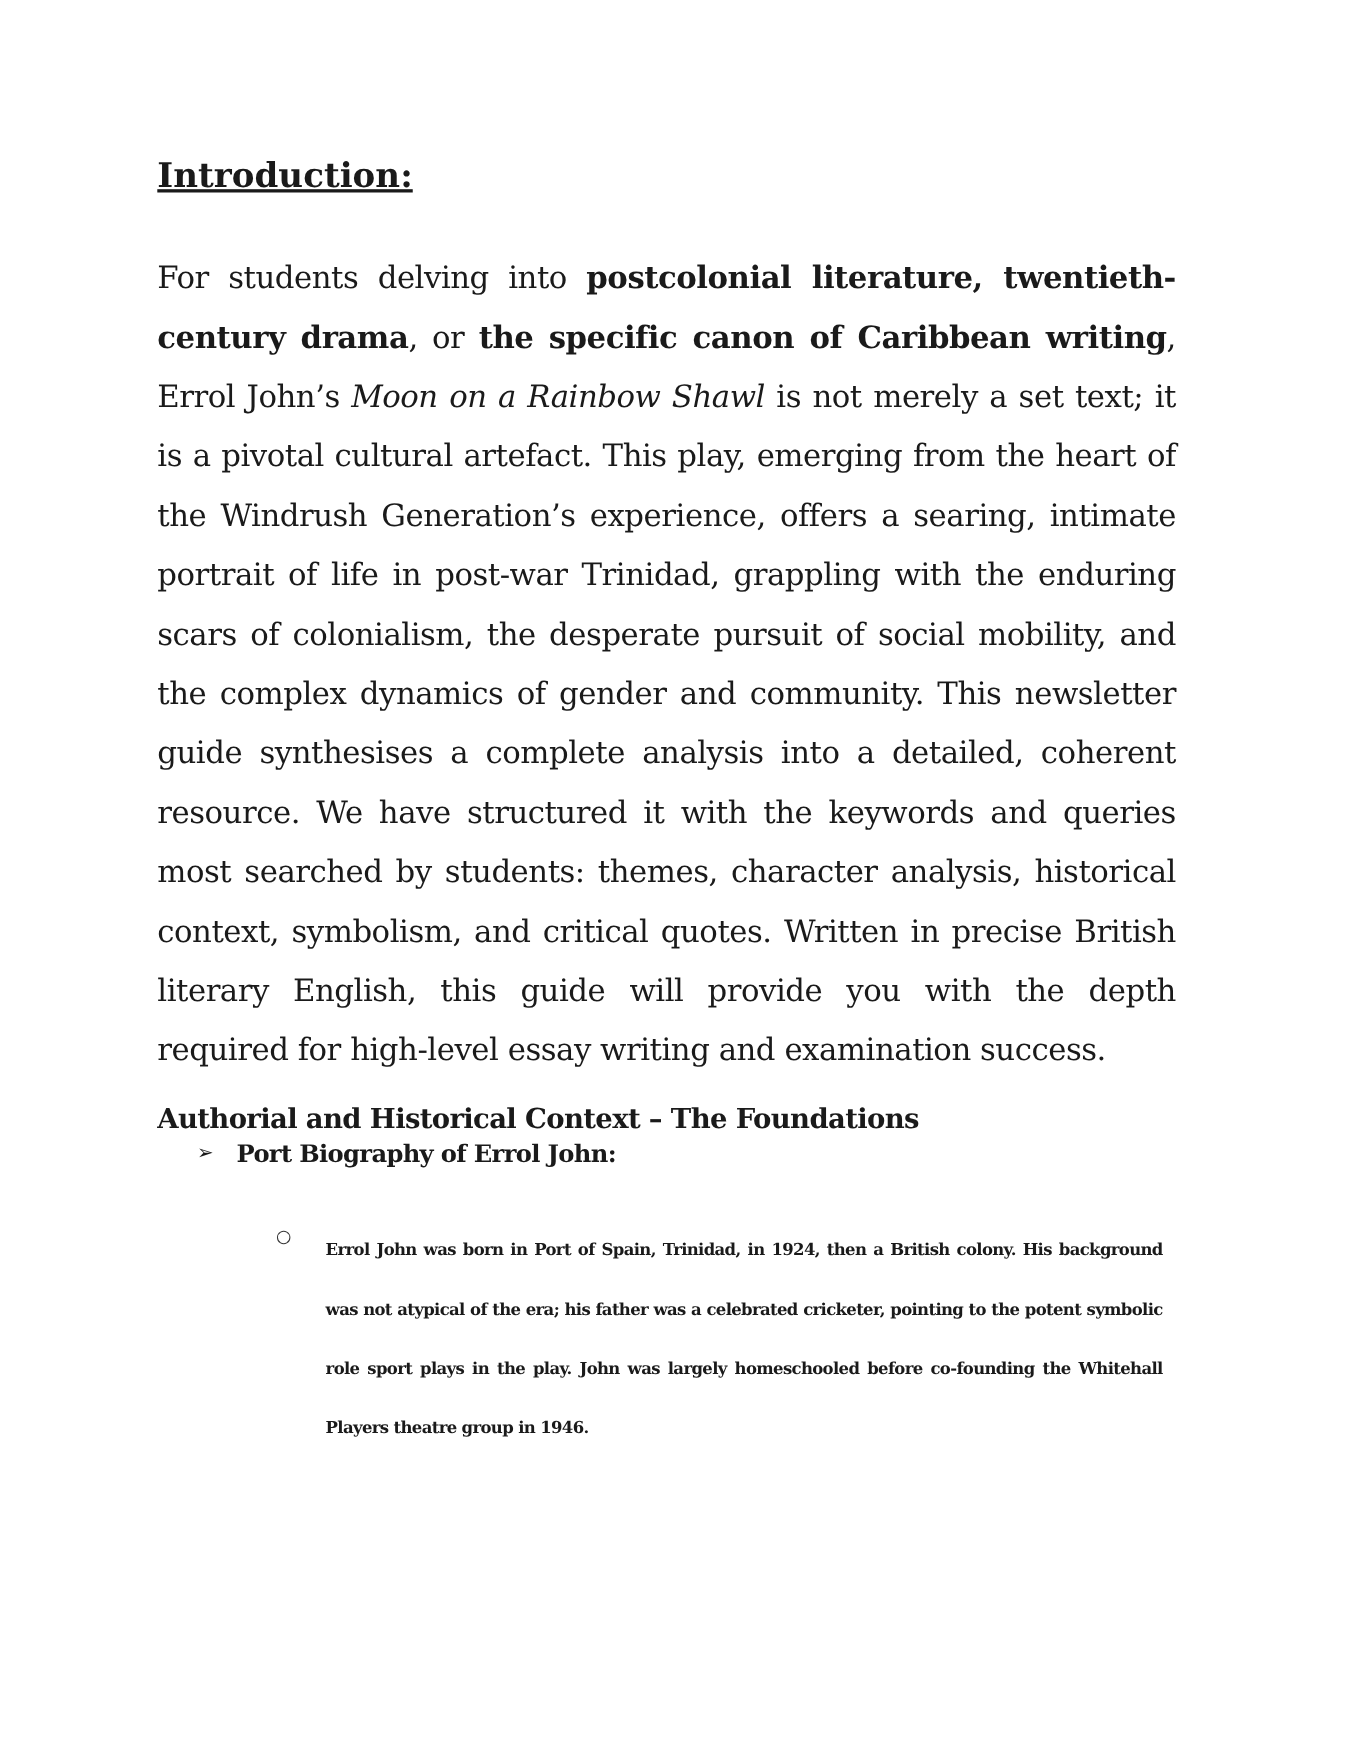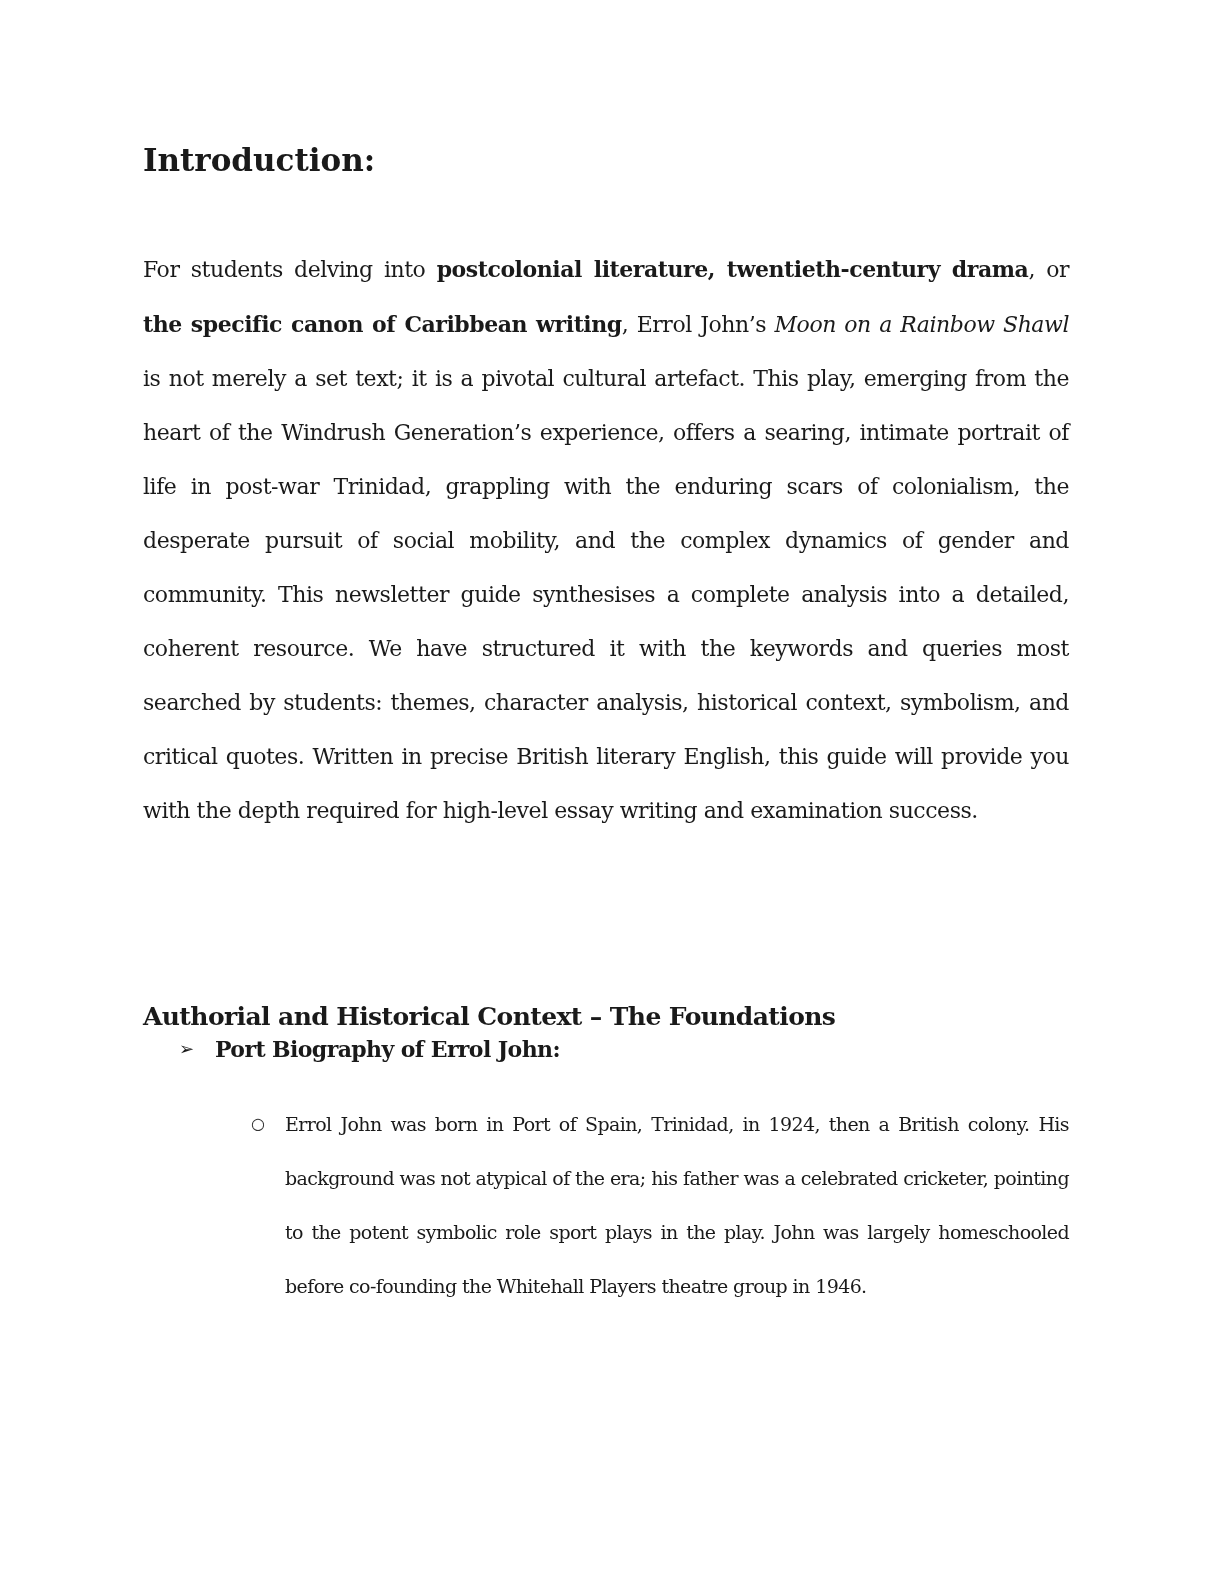--- a/index.html
+++ b/index.html
@@ -1,29 +1,29 @@
 <!DOCTYPE html>
 <html><head>
 <meta charset="utf-8">
 <style>
   html, body { margin: 0; padding: 0; background: #ffffff; }
   body { width: 1224px; height: 1584px; position: relative; overflow: hidden;
          font-family: "DejaVu Serif", "Liberation Serif", serif; color: #1a1a1a; }
   .page { position: absolute; left: 143px; top: 0; width: 926px; }
-  h1 { position: absolute; left: 0; top: 138px; margin: 0; font-size: 31px; font-weight: bold; line-height: 44px; white-space: nowrap; }
-  .intro { position: absolute; left: 0; top: 242px; width: 926px; margin: 0;
-           font-size: 22px; line-height: 54px; text-align: justify; letter-spacing: -0.45px; }
+  h1 { position: absolute; left: 0; top: 138px; margin: 0; font-size: 31px; font-weight: bold; line-height: 44px; white-space: nowrap; text-decoration: underline; }
+  .intro { position: absolute; left: 0; top: 226px; width: 926px; margin: 0;
+           font-size: 28px; line-height: 54px; text-align: justify; letter-spacing: -0.45px; }
   .intro b { font-weight: bold; }
   .intro i { font-style: italic; }
   h2 { position: absolute; left: 0; top: 1000px; margin: 0; font-size: 25px; font-weight: bold; letter-spacing: -0.6px; line-height: 34px; white-space: nowrap; }
   .sub { position: absolute; left: 36px; top: 1032px; display: flex; align-items: center; font-size: 22px; font-weight: bold; letter-spacing: -0.6px; line-height: 34px; white-space: nowrap; }
   .sub .arrow { font-size: 18px; width: 36px; font-weight: normal; }
   .bullet { position: absolute; left: 108px; top: 1097px; width: 818px; display: flex; }
   .bullet .circ { width: 34px; font-size: 16px; line-height: 54px; color: #333; }
-  .bullet p { margin: 0; width: 784px; font-size: 19px; line-height: 54px; text-align: justify; letter-spacing: -0.6px; }
+  .bullet p { margin: 12px; width: 784px; font-size: 15px; line-height: 54px; text-align: justify; letter-spacing: -0.6px; font-weight: bold; }
 </style>
 </head>
 <body>
 
 <div class="page">
   <h1>Introduction:</h1>
 
   <p class="intro"><span>For students delving into </span><b>postcolonial literature, twentieth-century drama</b><span>, or </span><b>the specific canon of Caribbean writing</b><span>, Errol John’s </span><i>Moon on a Rainbow Shawl</i><span> is not merely a set text; it is a pivotal cultural artefact. This play, emerging from the heart of the Windrush Generation’s experience, offers a searing, intimate portrait of life in post-war Trinidad, grappling with the enduring scars of colonialism, the desperate pursuit of social mobility, and the complex dynamics of gender and community. This newsletter guide synthesises a complete analysis into a detailed, coherent resource. We have structured it with the keywords and queries most searched by students: themes, character analysis, historical context, symbolism, and critical quotes. Written in precise British literary English, this guide will provide you with the depth required for high-level essay writing and examination success.</span></p>
 
   <h2>Authorial and Historical Context – The Foundations</h2>

